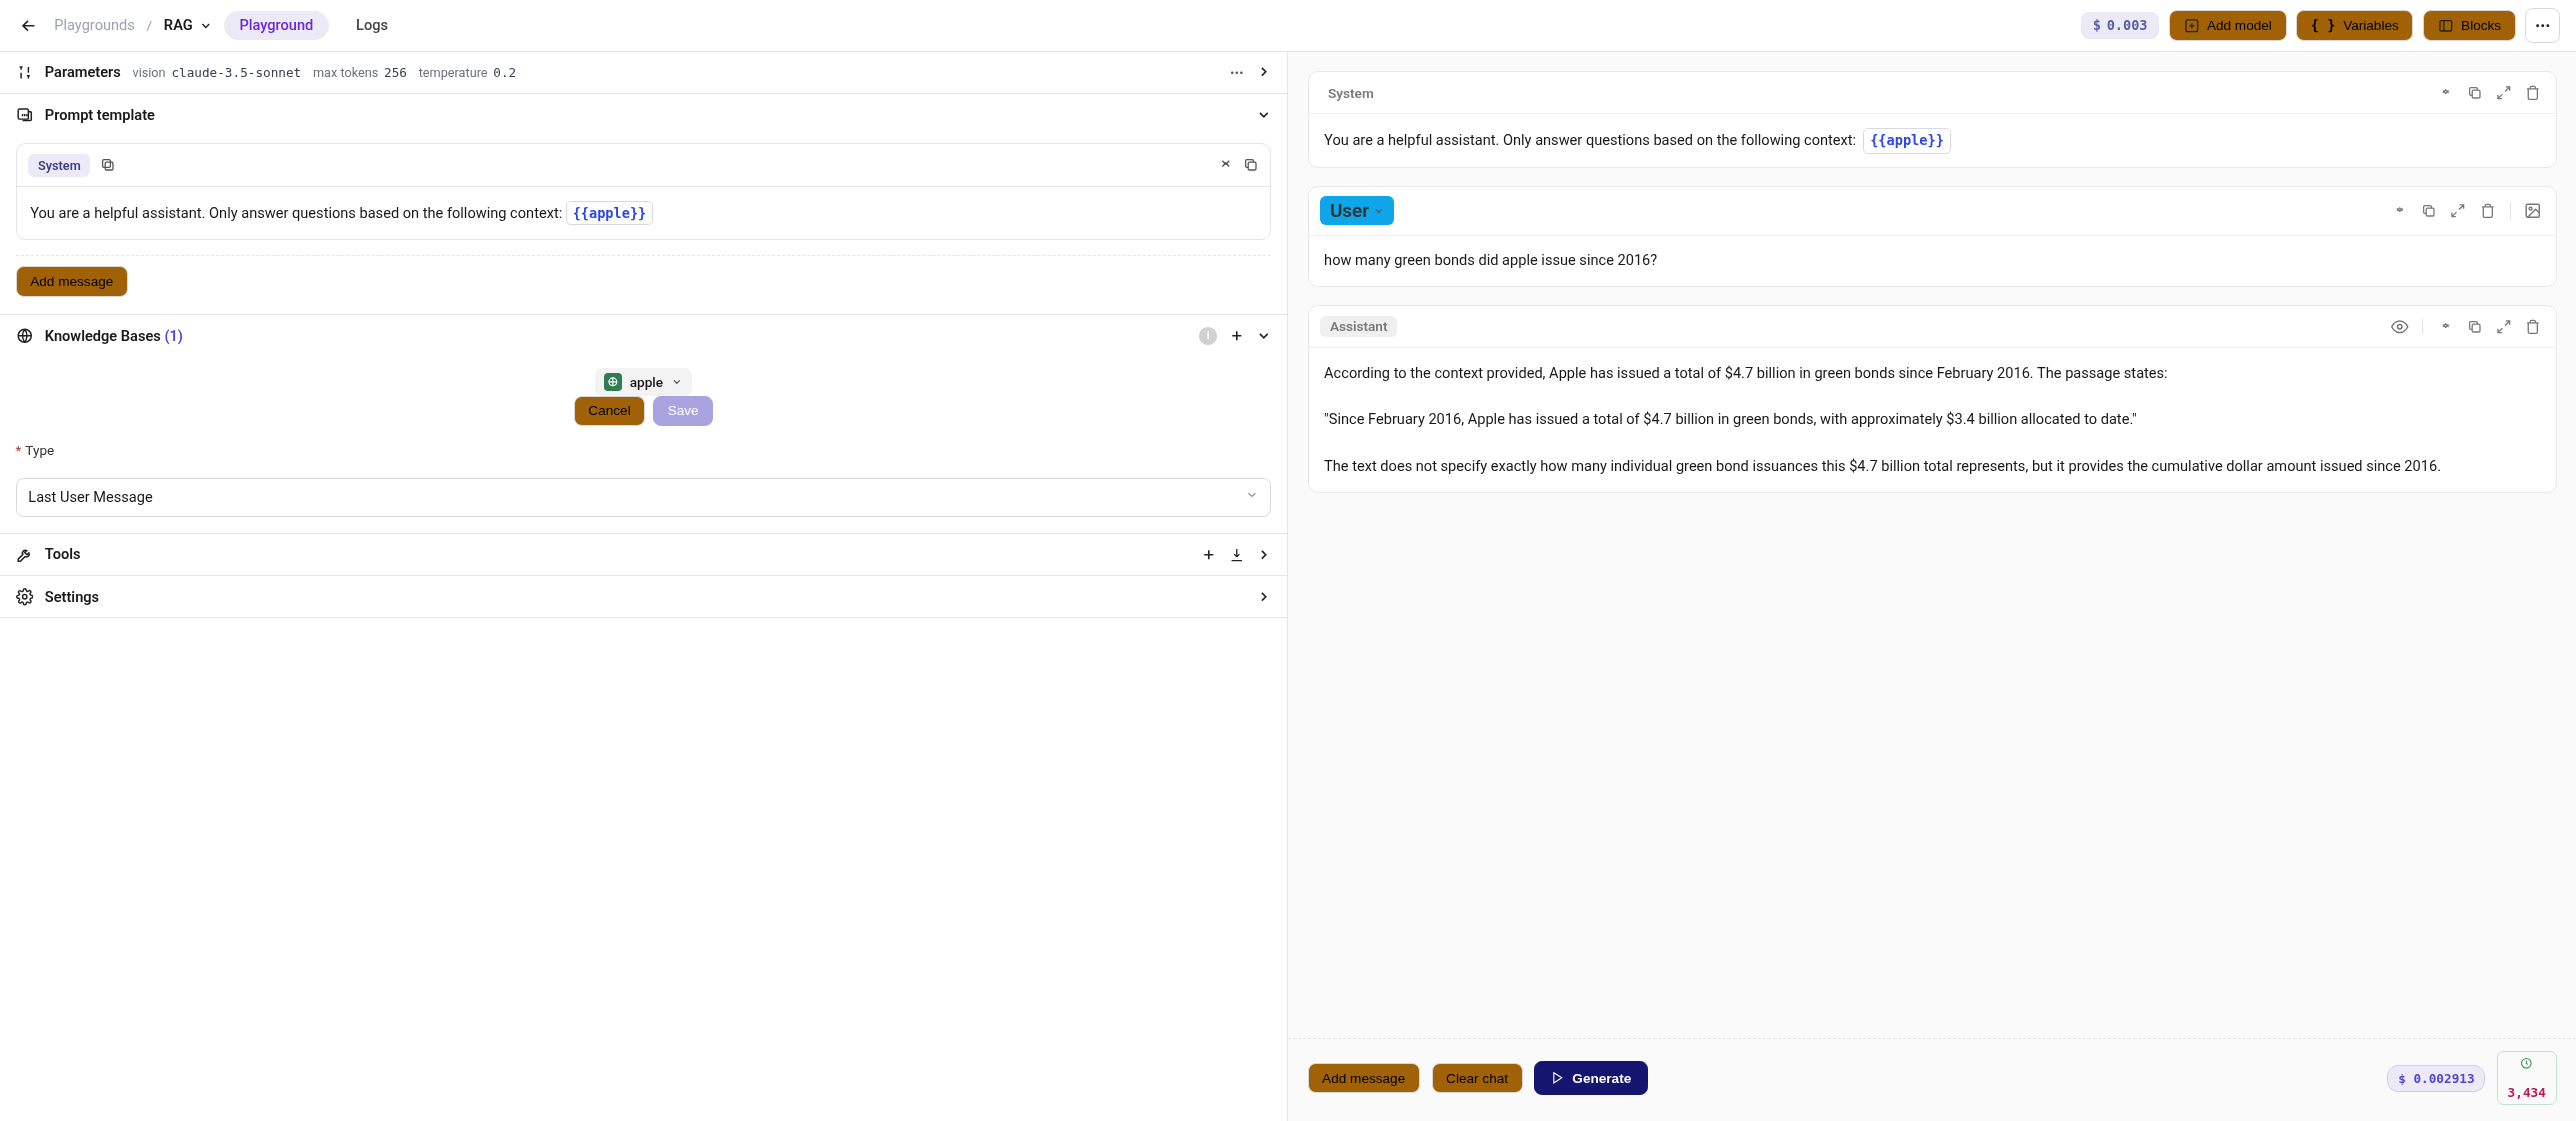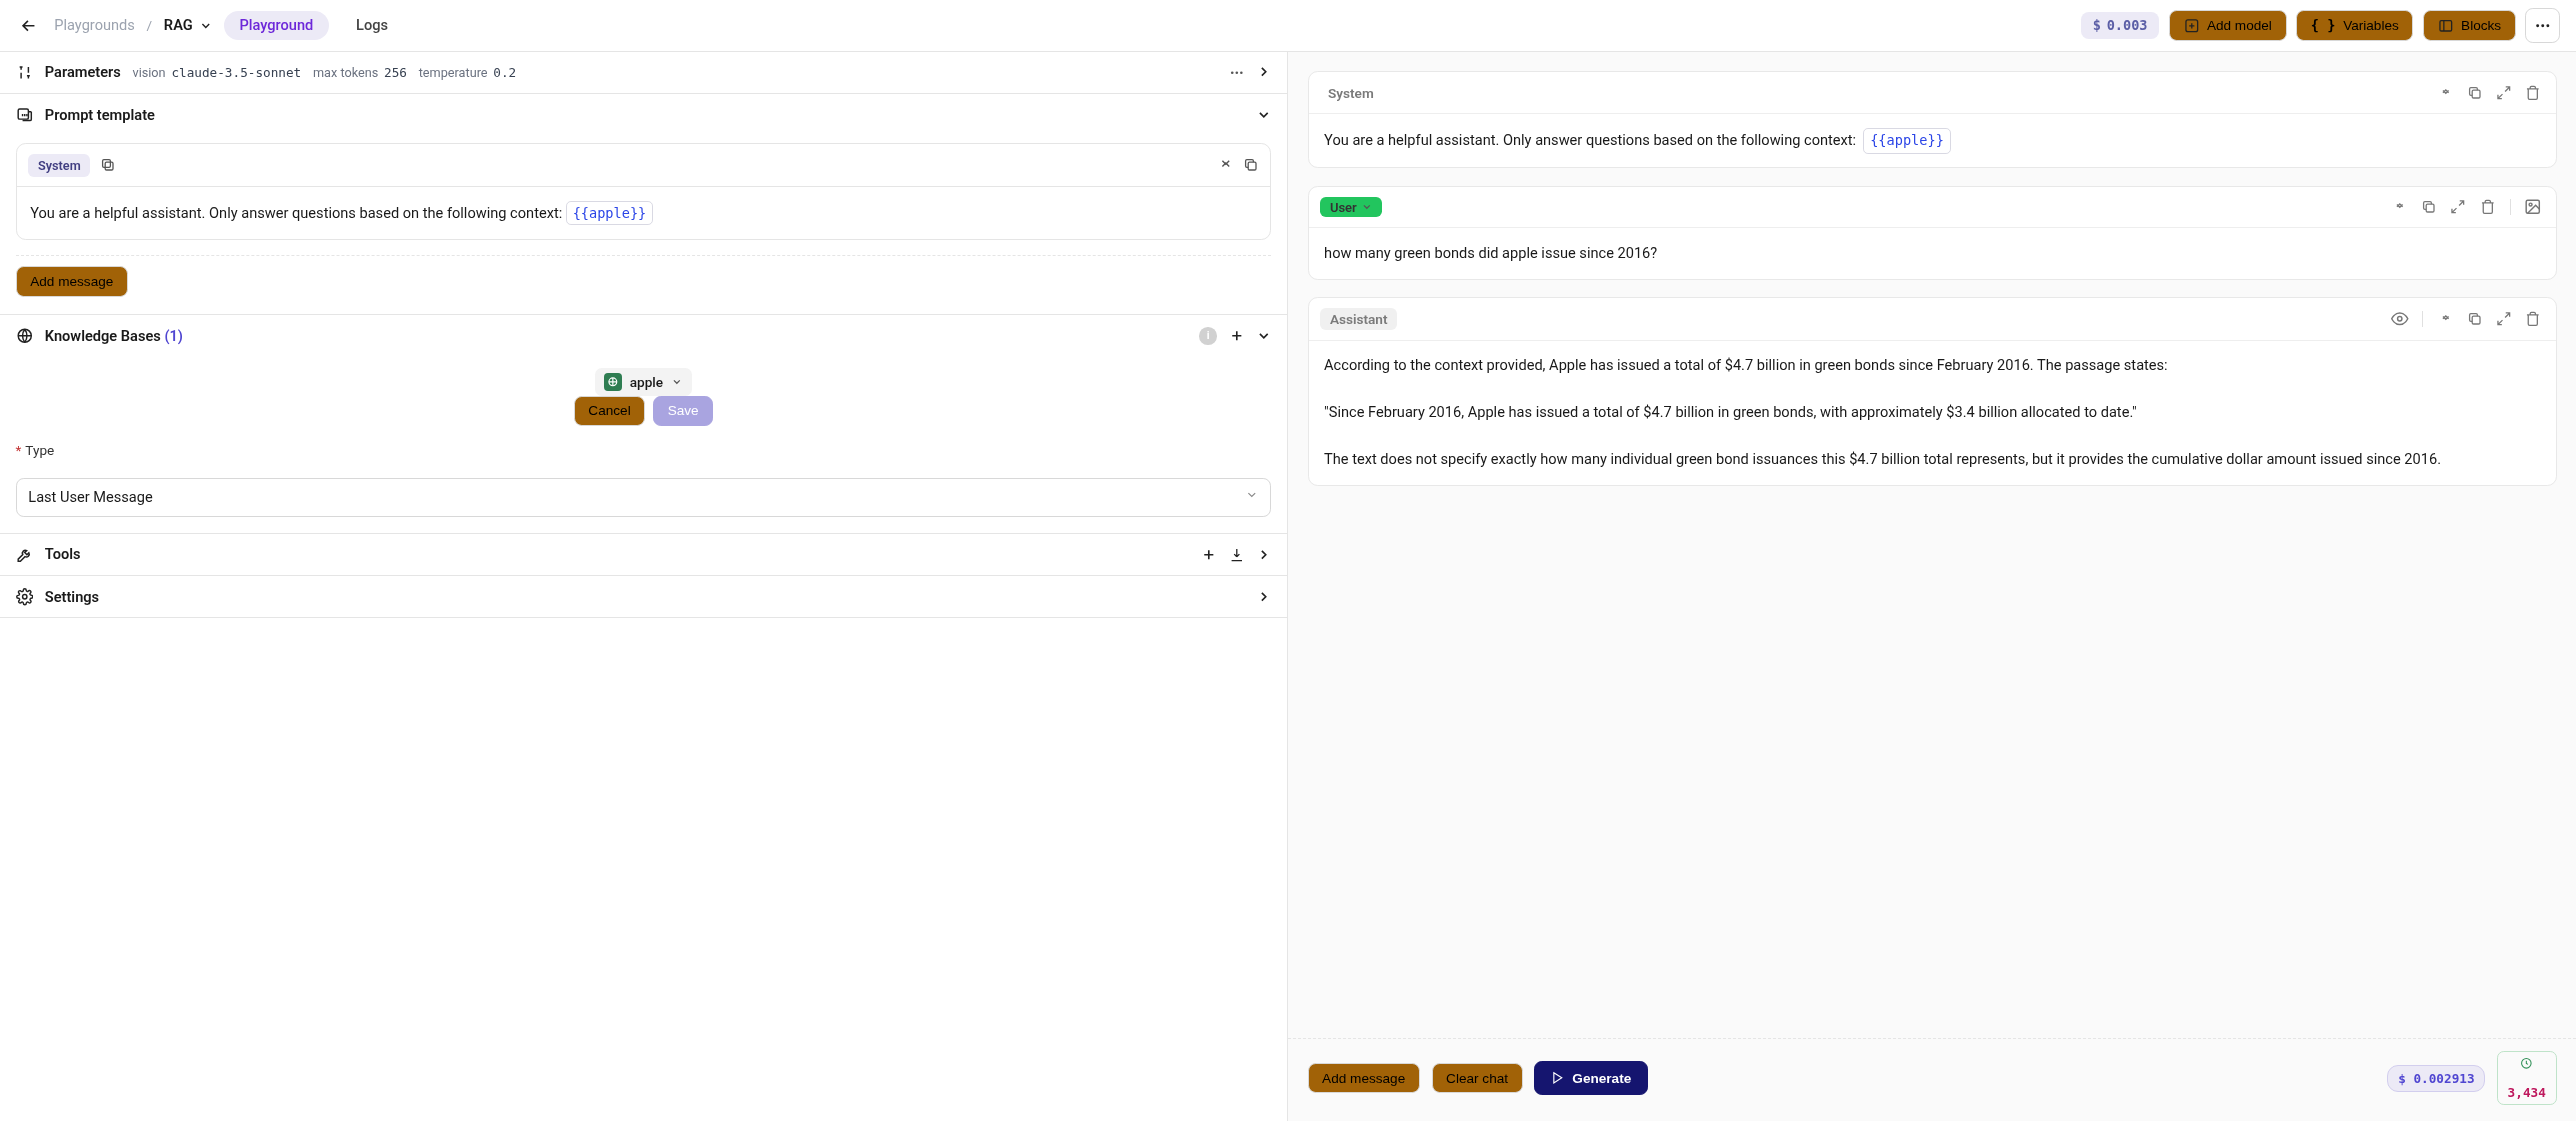--- a/index.html
+++ b/index.html
@@ -25,41 +25,41 @@
 .section-head { display: flex; align-items: center; padding: 11.7px 15.6px; gap: 11.7px; cursor: pointer; }
 .section-title { font-weight: 600; font-size: 14.6px; }
 .section-spacer { flex: 1; }
 .small-icon { width: 15.6px; height: 15.6px; display: flex; align-items: center; justify-content: center; color: #666; }
 .param-chip { color: #6b7280; font-size: 12.7px; display: flex; gap: 5.8px; align-items: center; }
 .param-chip .val { color: #374151; font-family: ui-monospace, monospace; }
 .prompt-card { margin: 7.8px 15.6px 15.6px 15.6px; border: 1px solid #e5e5e5; border-radius: 9.7px; overflow: hidden; }
 .prompt-card-head { display: flex; align-items: center; gap: 9.7px; padding: 9.7px 11.7px; border-bottom: 1px solid #e5e5e5; }
 .role-pill { background: #eceaf6; color: #423f82; padding: 3.9px 9.7px; border-radius: 5.8px; font-weight: 600; font-size: 12.7px; }
 .prompt-card-body { padding: 13.6px 13.6px; font-size: 14.6px; line-height: 1.5; }
-.var-chip { display: inline-block; background: #fff; border: 1px solid #d9d9e3; color: #2b45e7; font-family: ui-monospace, monospace; padding: 1px 5.8px; border-radius: 4.9px; font-size: 13.6px; }
+.var-chip { display: inline-block; background: #fff; border: 1px solid #d9d9e3; color: #2b45e7; font-family: ui-monospace, monospace; padding: 1px 5.8px; border-radius: 4.9px; font-size: 13.6px; font-weight: bold; }
 .divider { height: 1px; border-top: 1px dashed #e5e5e5; margin: 7.8px 15.6px; }
 .add-msg-btn { margin: 9.7px 15.6px 17.5px 15.6px; }
 .kb-row { display: flex; align-items: center; justify-content: space-between; padding: 11.7px 15.6px; flex-direction: column; }
 .kb-chip { display: flex; align-items: center; gap: 7.8px; background: #f3f3f3; padding: 4.9px 9.7px; border-radius: 6.8px; font-size: 13.6px; font-weight: 500; cursor: pointer; }
 .kb-icon { width: 17.5px; height: 17.5px; background: #2f7d52; border-radius: 3.9px; display: flex; align-items: center; justify-content: center; }
 .kb-actions { display: flex; gap: 7.8px; }
 .save-btn { background: #a9a4e0; border-color: #a9a4e0; color: #fff; }
 .field { padding: 3.9px 15.6px 15.6px 15.6px; }
 .field-label { font-size: 13.6px; color: #333; margin-bottom: 20px; }
 .req { color: #c23434; margin-right: 3.9px; }
 .select { display: flex; justify-content: space-between; border: 1px solid #d8d8d8; border-radius: 7.8px; padding: 9.7px 11.7px; cursor: pointer; font-size: 14.6px; }
 .kb-count { color: #5046d1; font-weight: 600; }
 .info-circle { width: 17.5px; height: 17.5px; border-radius: 50%; background: #d1d1d1; display: flex; align-items: center; justify-content: center; color: #fff; font-size: 10.7px; font-weight: 700; }
 .right-scroll { flex: 1; overflow-y: auto; padding: 19.5px 19.5px 7.8px 19.5px; }
 .msg-card { background: #fff; border: 1px solid #e8e8e8; border-radius: 9.7px; margin-bottom: 17.5px; }
 .msg-head { display: flex; align-items: center; gap: 7.8px; padding: 9.7px 11.7px; border-bottom: 1px solid #eee; }
 .msg-head-spacer { flex: 1; }
 .msg-body { padding: 13.6px 15.6px; font-size: 14.6px; line-height: 1.6; white-space: pre-wrap; }
 .role-plain { color: #7a7a7a; font-weight: 600; font-size: 13.6px; padding: 2.9px 7.8px; }
-.role-user { background: #22c55e; color: #333; font-weight: 600; font-size: 13px; padding: 2.9px 9.7px; border-radius: 5.8px; display: flex; align-items: center; gap: 3.9px; }
+.role-user { background: #0ea5e9; color: #333; font-weight: 600; font-size: 19px; padding: 2.9px 9.7px; border-radius: 5.8px; display: flex; align-items: center; gap: 3.9px; }
 .msg-icon { color: #888; width: 21.4px; height: 21.4px; display: flex; align-items: center; justify-content: center; cursor: pointer; }
 .msg-vr { width: 1px; height: 15.6px; background: #e0e0e0; margin: 0 3.9px; }
 .right-footer { display: flex; align-items: center; padding: 11.7px 19.5px 15.6px 19.5px; gap: 11.7px; border-top: 1px dashed #e5e5e5; }
 .gen-btn { background: #15156f; color: #fff; border-color: #15156f; padding: 8.8px 15.6px; font-weight: 600; }
 .footer-spacer { flex: 1; }
 .cost-badge { background: #eceaf6; color: #5046d1; border: 1px solid #d2ceee; padding: 4.9px 9.7px; border-radius: 11px; font-family: ui-monospace, monospace; font-weight: 600; font-size: 12.7px; }
 .token-badge { border: 1px solid #bfe3c9; color: #be185d; padding: 4.9px 9.7px; border-radius: 6.8px; font-family: ui-monospace, monospace; font-weight: 600; font-size: 12.7px; display: flex; align-items: center; gap: 15px; flex-direction: column; }
 svg { display: block; }
 </style>
 </head>

